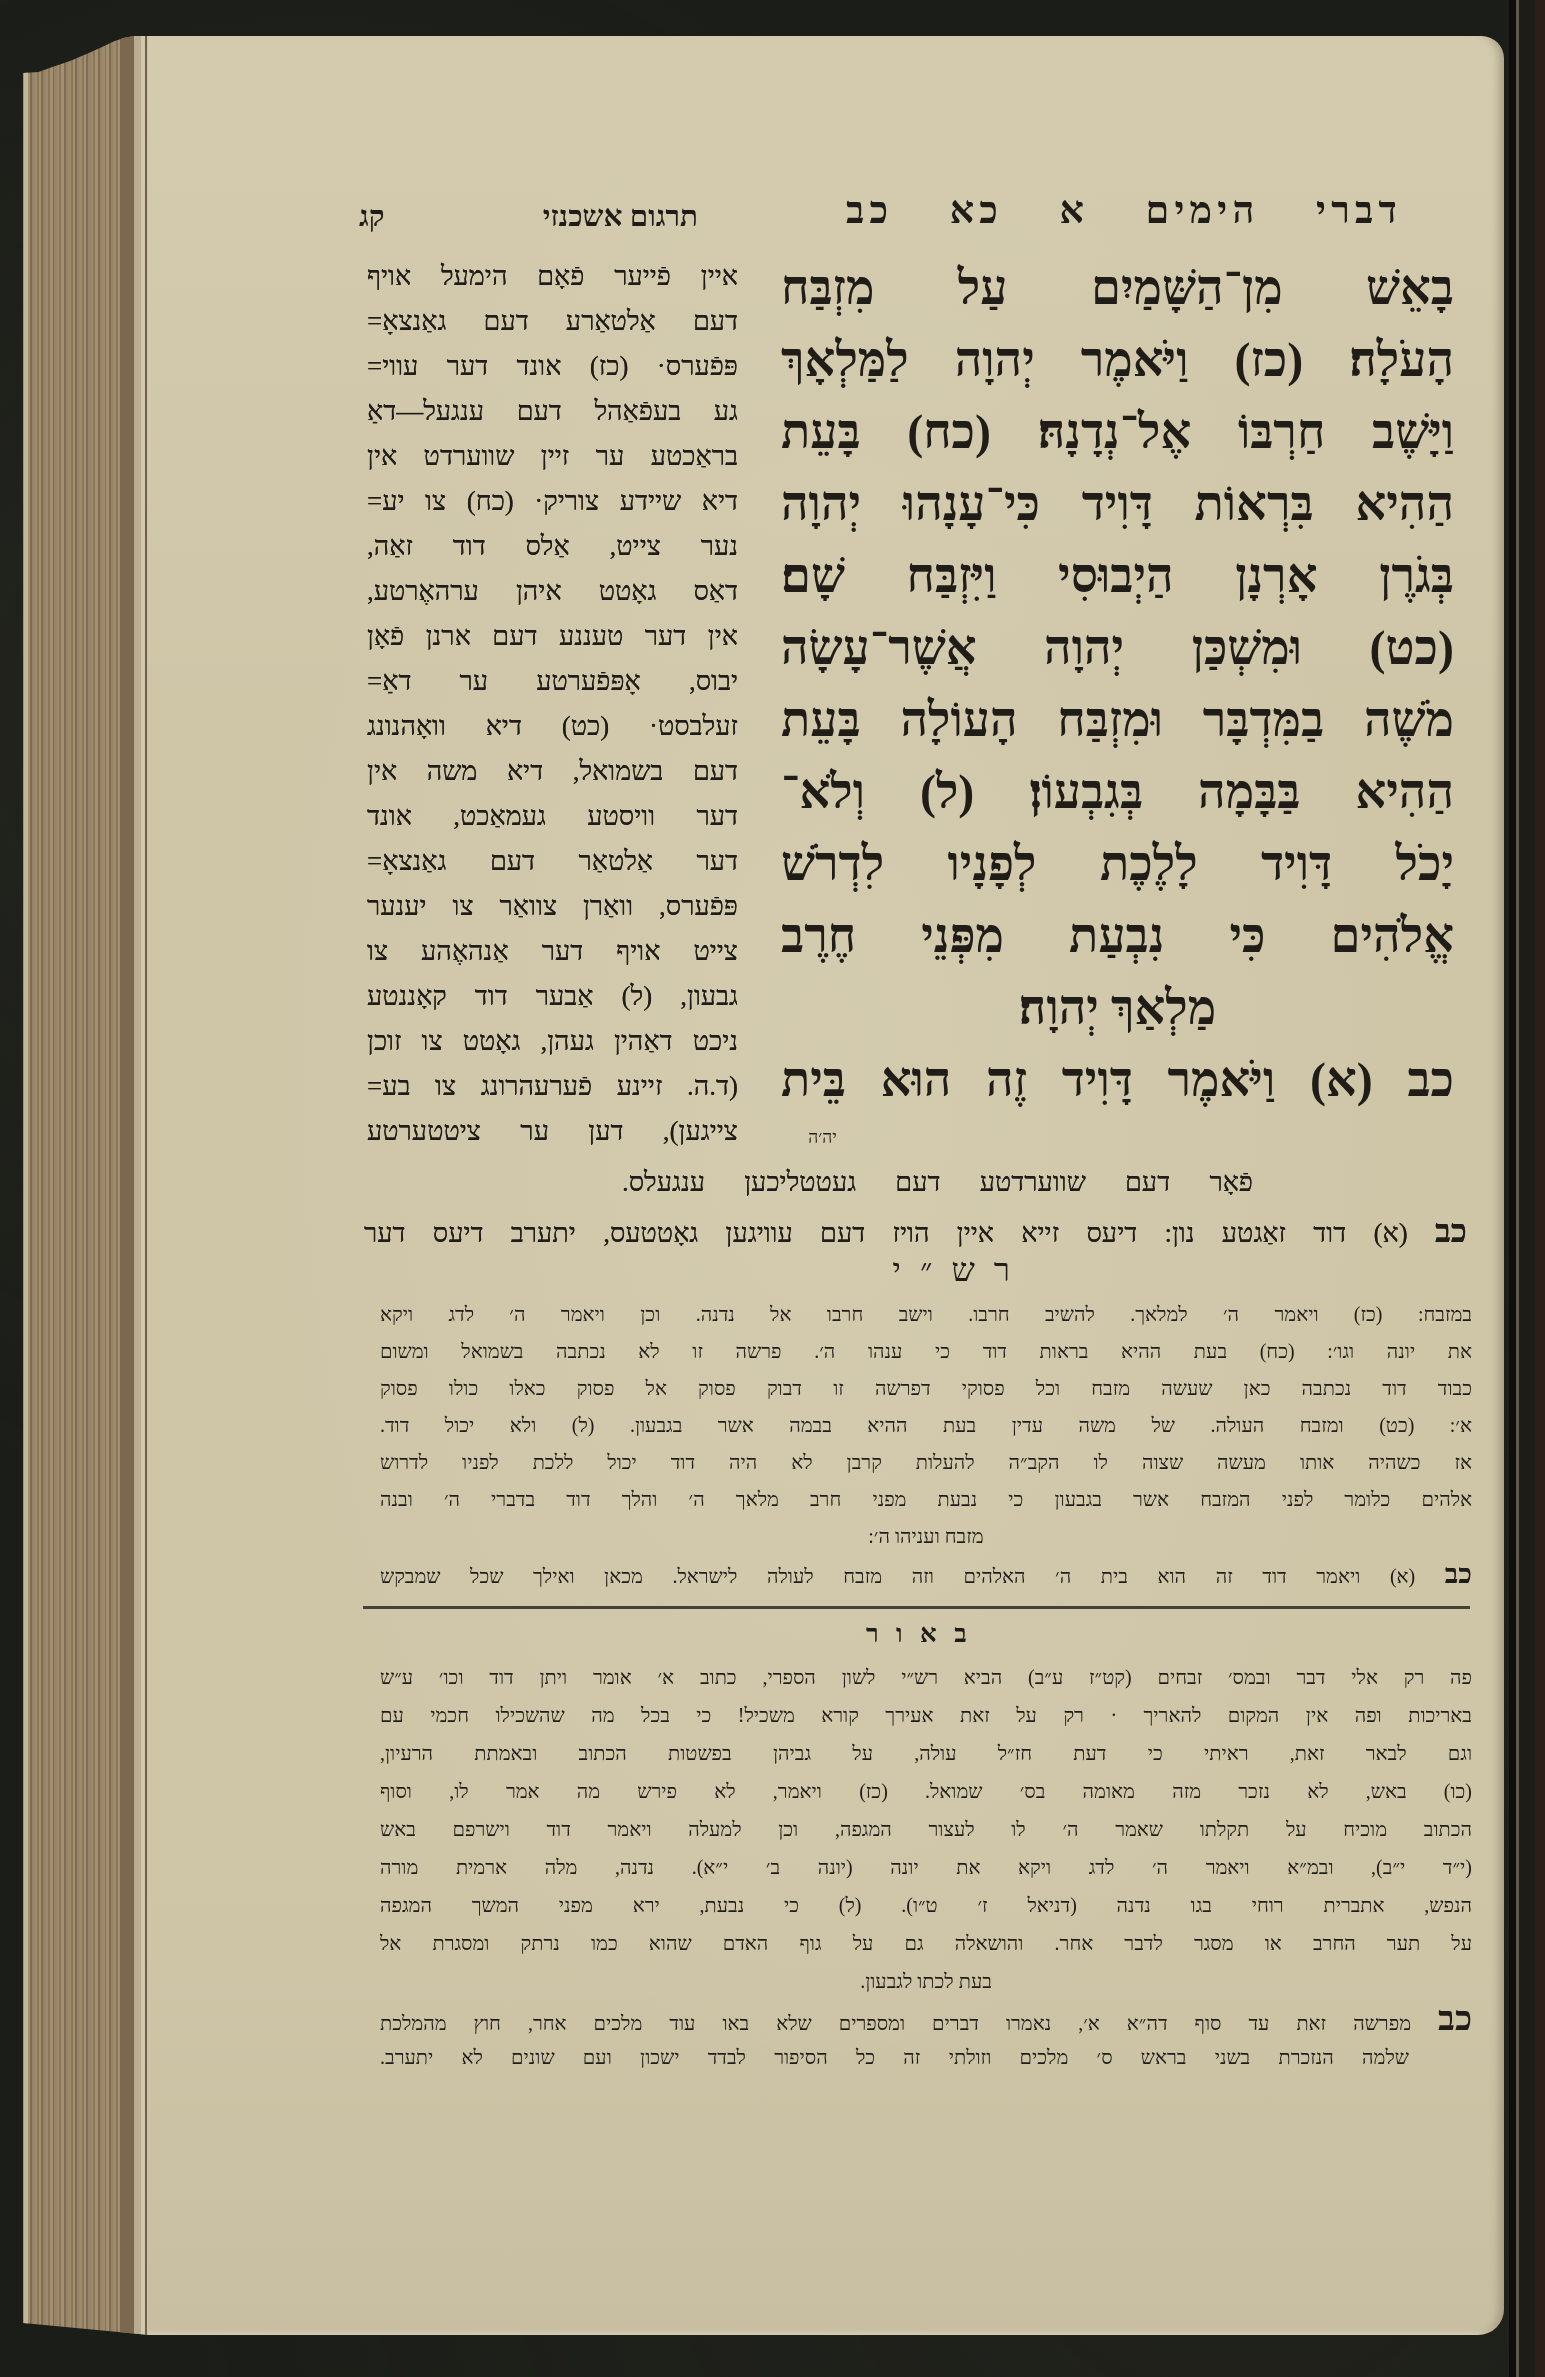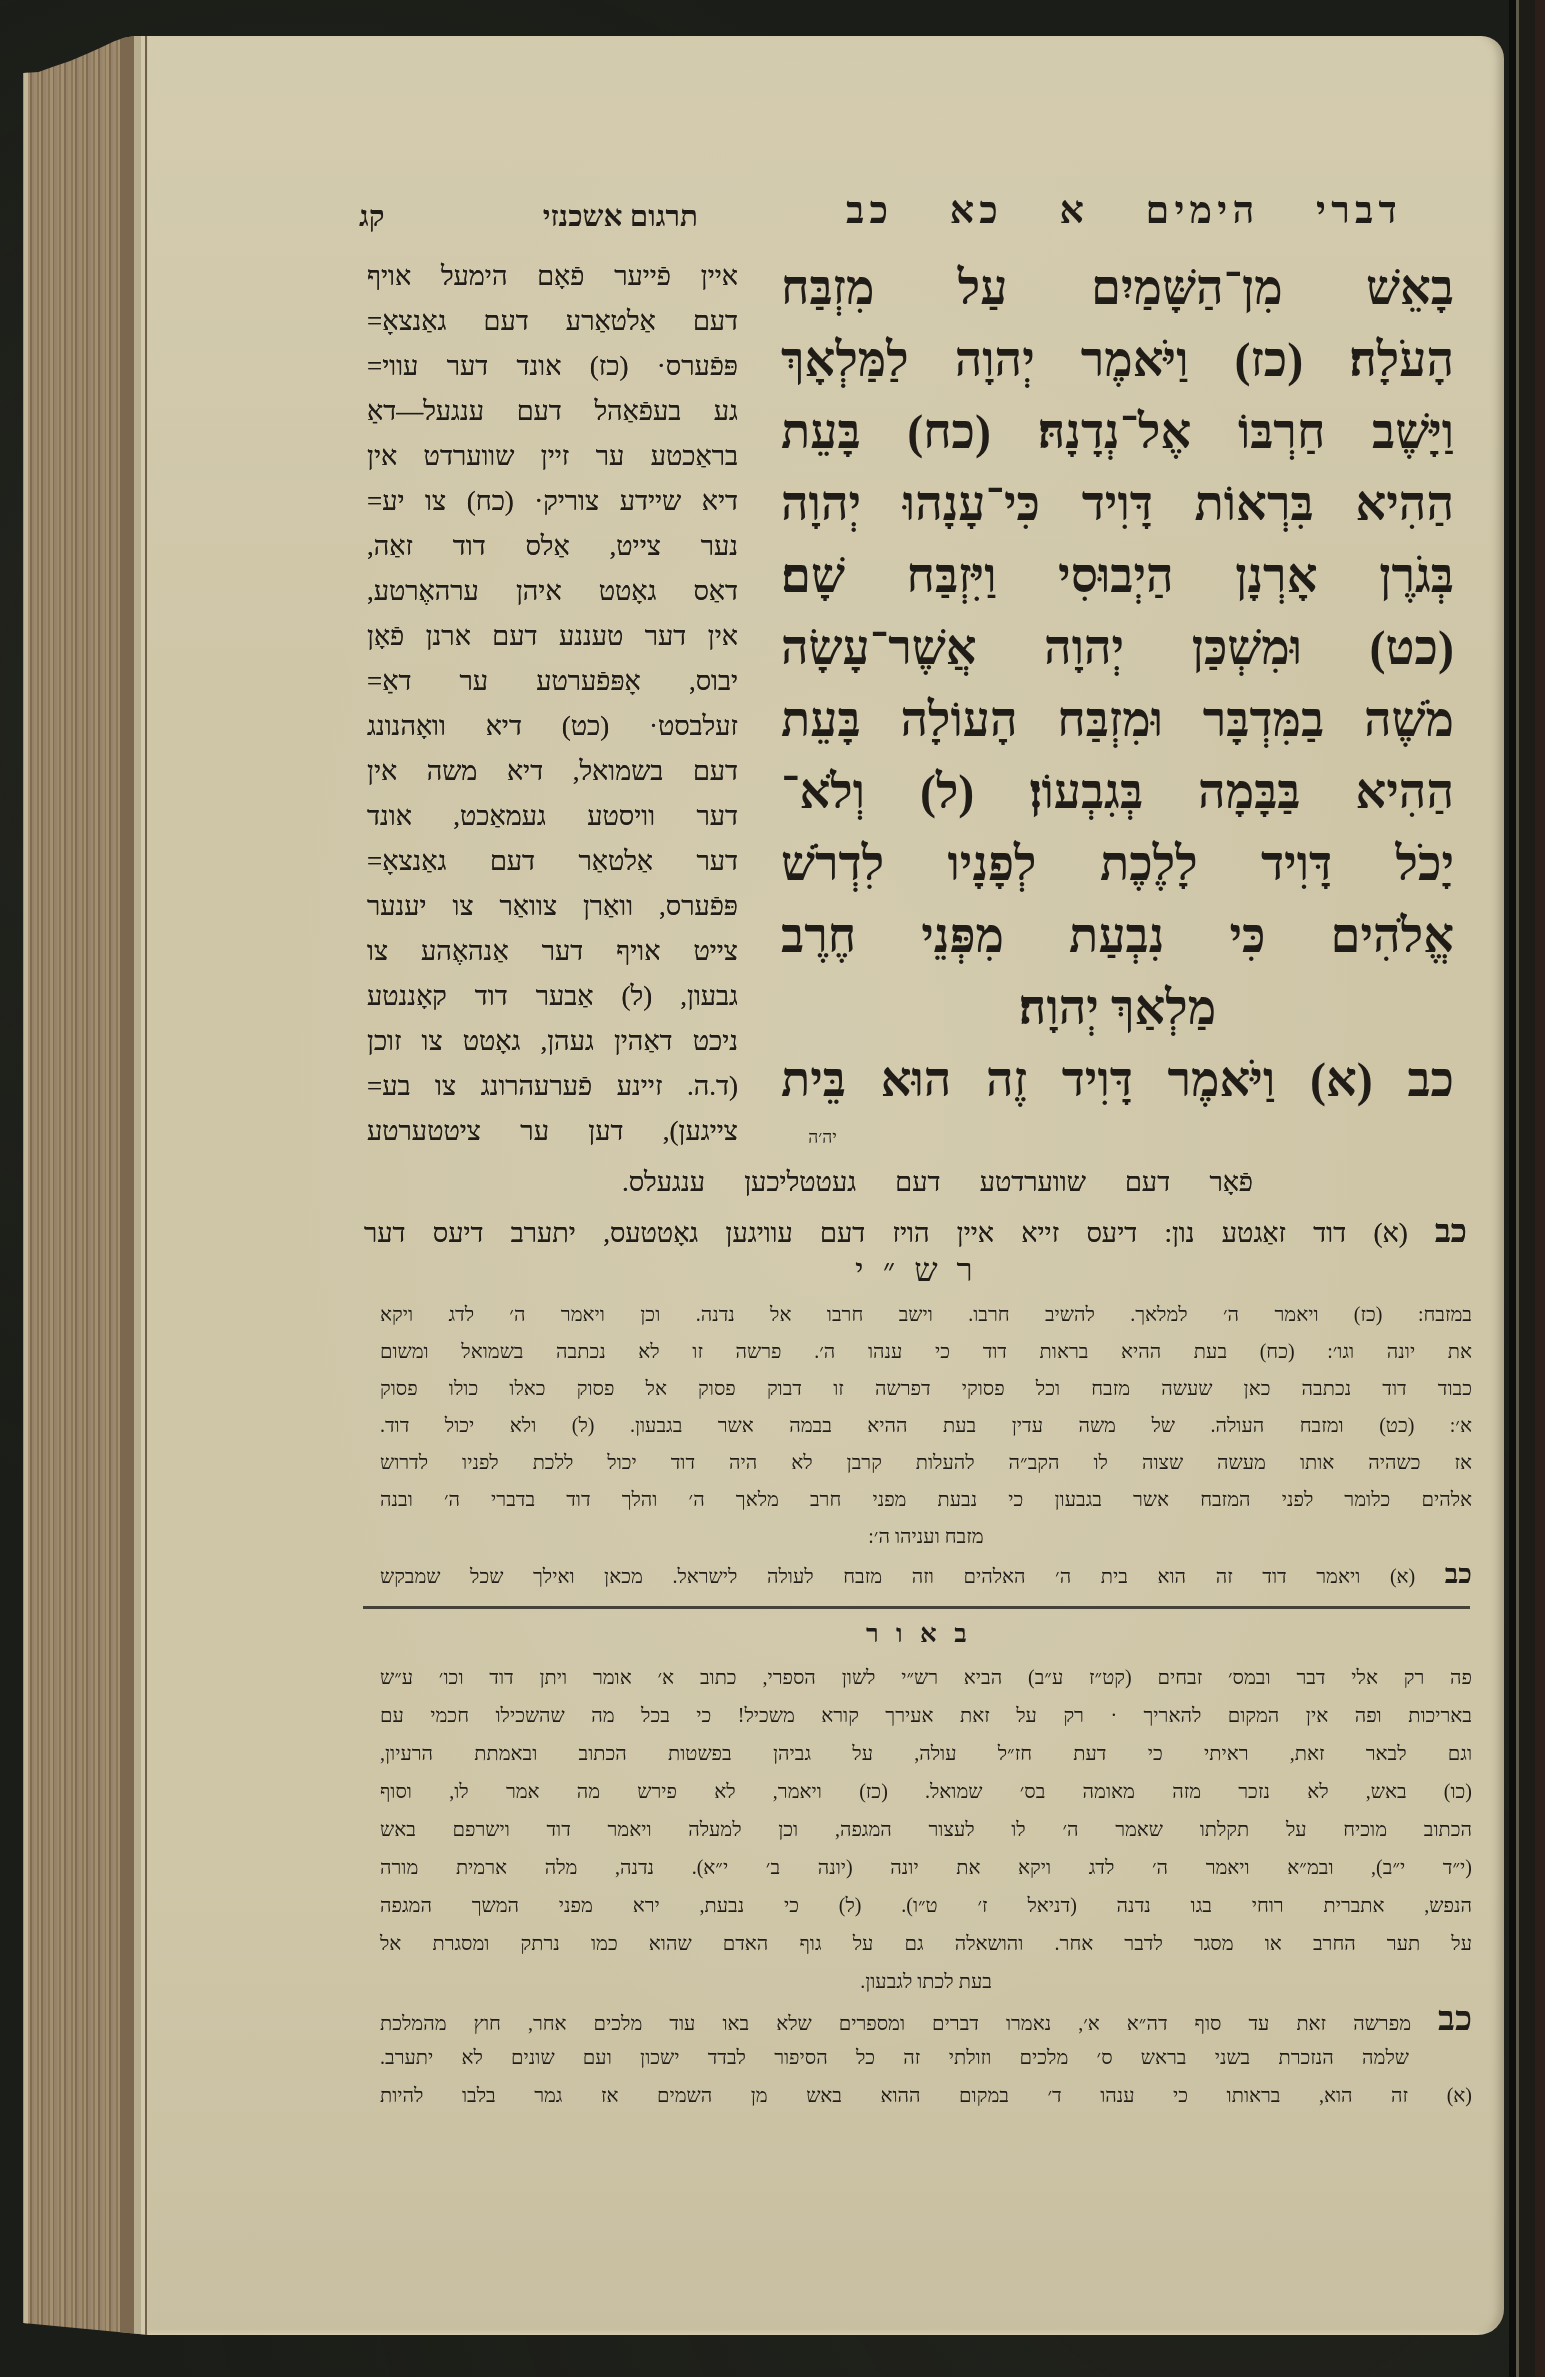--- a/index.html
+++ b/index.html
@@ -43,21 +43,21 @@
 
   .targum { left: 367px; top: 254px; width: 371px; font-size: 27px; text-shadow: 0 0 0.4px rgba(20,16,12,0.8); }
   .targum .line { height: 45px; line-height: 45px; }
 
   .catchword { left: 792px; top: 1125px; width: 61px; height: 24px; line-height: 24px; font-size: 17.4px; text-align: center; }
 
   .targum-cont { left: 622px; top: 1163px; width: 631px; height: 38px; line-height: 38px; font-size: 27px; text-shadow: 0 0 0.4px rgba(20,16,12,0.8); }
   .targum-ch22 { left: 364px; top: 1212px; width: 1103px; height: 38px; line-height: 38px; font-size: 27px; text-shadow: 0 0 0.4px rgba(20,16,12,0.8); }
   .marker-big { font-size: 33px; font-weight: 700; }
 
-  .rashi-title { left: 855px; top: 1252px; width: 174px; height: 36px; line-height: 36px; font-size: 33px; text-align: left; letter-spacing: 19px; }
+  .rashi-title { left: 855px; top: 1252px; width: 174px; height: 36px; line-height: 36px; font-size: 33px; text-align: right; letter-spacing: 19px; }
   .rashi { left: 380px; top: 1296px; width: 1092px; font-size: 20px; }
   .rashi .line { height: 37px; line-height: 37px; }
 
   .rule { position: absolute; left: 363px; top: 1606px; width: 1107px; height: 2.6px; background: #2d2924; opacity: 0.85; }
   .biur-title { left: 838px; top: 1617px; width: 174px; height: 33px; line-height: 33px; font-size: 26px; text-align: center; letter-spacing: 17.4px; font-weight: 700; }
   .biur { left: 380px; top: 1658px; width: 1092px; font-size: 20px; }
   .biur .line { height: 38px; line-height: 38px; }
   .indent { padding-right: 63px; box-sizing: border-box; }
   .marker-biur { font-size: 35px; font-weight: 700; }
   .marker-rashi { font-size: 28px; font-weight: 700; }
@@ -136,15 +136,14 @@
   <div class="line">באריכות ופה אין המקום להאריך · רק על זאת אעירך קורא משכיל! כי בכל מה שהשכילו חכמי עם</div>
   <div class="line">וגם לבאר זאת, ראיתי כי דעת חז״ל עולה, על גביהן בפשטות הכתוב ובאמתת הרעיון,</div>
   <div class="line">(כו) באש, לא נזכר מזה מאומה בס׳ שמואל. (כז) ויאמר, לא פירש מה אמר לו, וסוף</div>
   <div class="line">הכתוב מוכיח על תקלתו שאמר ה׳ לו לעצור המגפה, וכן למעלה ויאמר דוד וישרפם באש</div>
   <div class="line">(י״ד י״ב), ובמ״א ויאמר ה׳ לדג ויקא את יונה (יונה ב׳ י״א). נדנה, מלה ארמית מורה</div>
   <div class="line">הנפש, אתברית רוחי בגו נדנה (דניאל ז׳ ט״ו). (ל) כי נבעת, ירא מפני המשך המגפה</div>
   <div class="line">על תער החרב או מסגר לדבר אחר. והושאלה גם על גוף האדם שהוא כמו נרתק ומסגרת אל</div>
   <div class="line center">בעת לכתו לגבעון.</div>
   <div class="line"><span class="marker-biur">כב</span><span> מפרשה זאת עד סוף דה״א א׳, נאמרו דברים ומספרים שלא באו עוד מלכים אחר, חוץ מהמלכת</span></div>
   <div class="line indent">שלמה הנזכרת בשני בראש ס׳ מלכים וזולתי זה כל הסיפור לבדד ישכון ועם שונים לא יתערב.</div>
-  <div class="line">(א) זה הוא, בראותו כי ענהו ד׳ במקום ההוא באש מן השמים אז גמר בלבו להיות</div>
 </div>
 
 
 </body></html>

